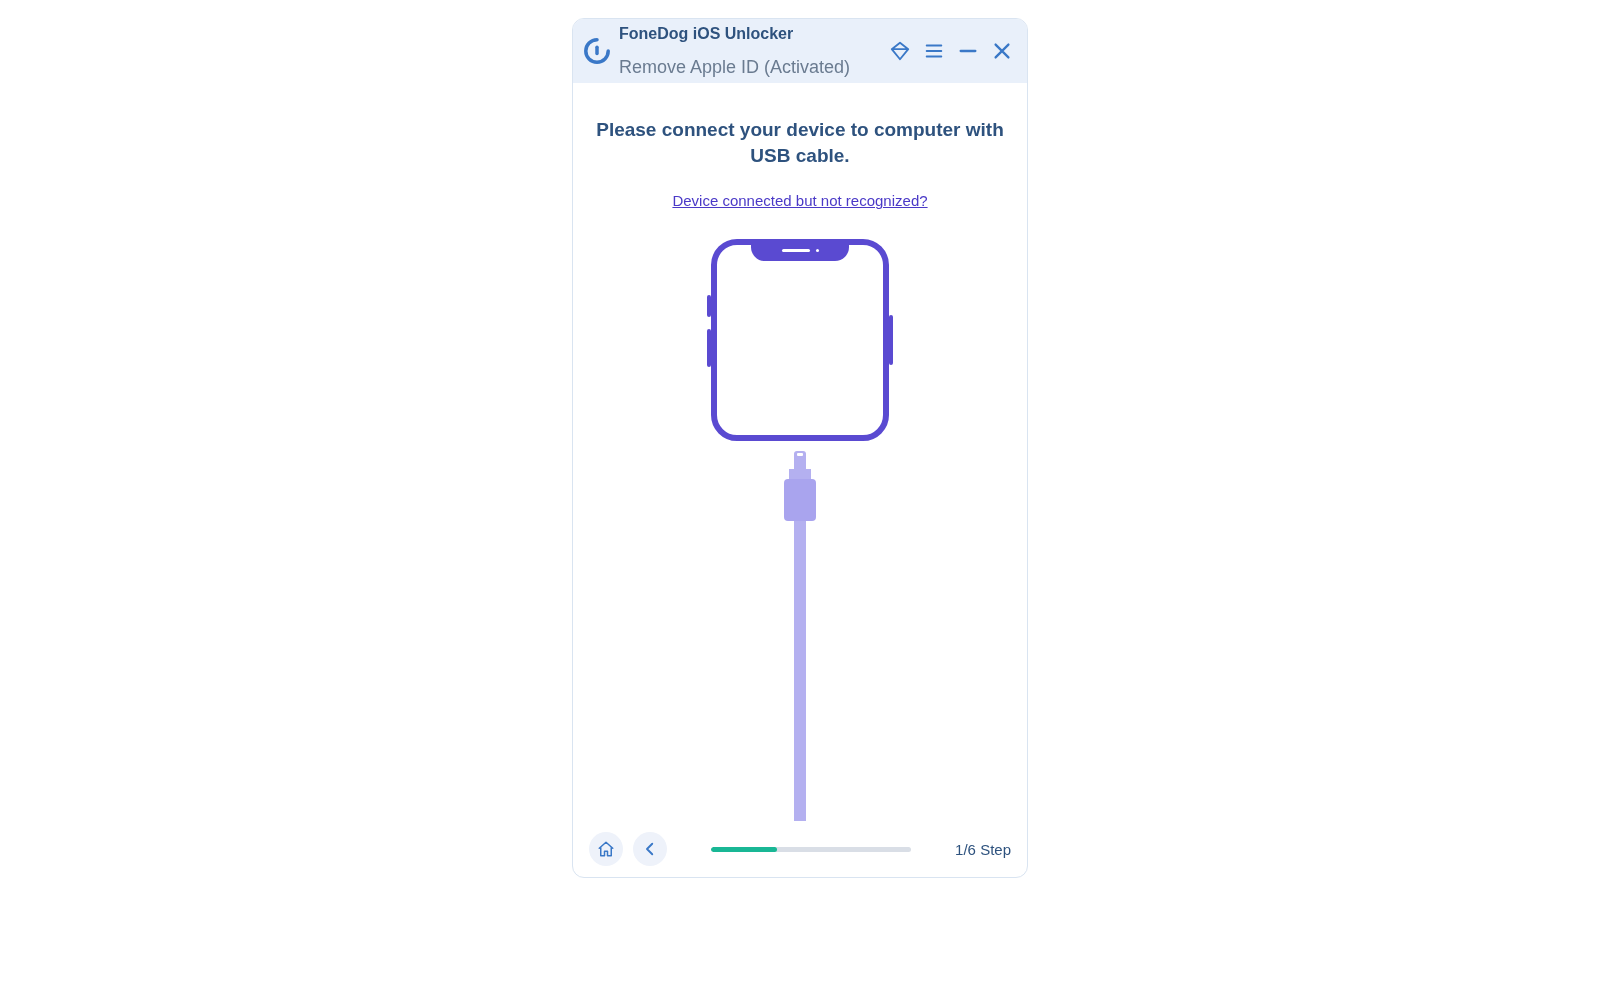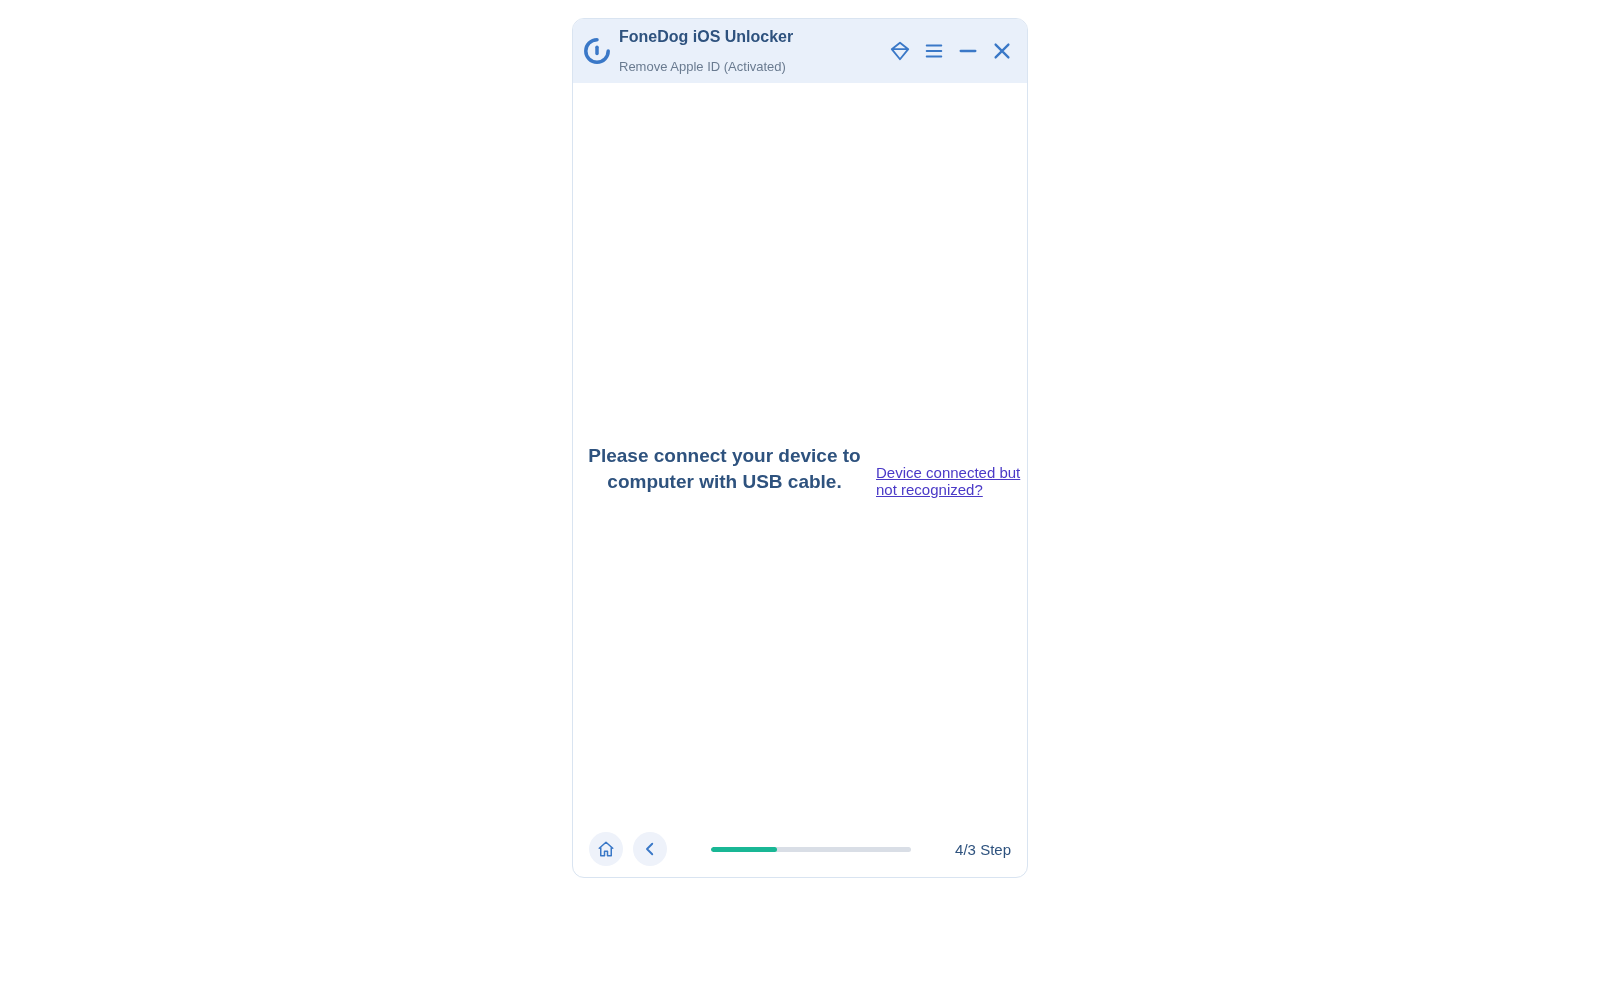--- a/index.html
+++ b/index.html
@@ -37,41 +37,41 @@
       flex-shrink: 0;
     }
     .title-text-box { flex: 1; line-height: 1.25; }
     .title-line1 {
       color: #2e527e;
       font-weight: 700;
       font-size: 16px;
     }
     .title-line2 {
       color: #6a7b90;
-      font-size: 13px;
+      font-size: 18px;
       margin-top: 12px;
     }
     .title-icons {
       display: flex;
       align-items: center;
       gap: 12px;
     }
     .title-icon {
       width: 22px; height: 22px;
       color: #3a78c7;
       cursor: pointer;
       display: flex; align-items: center; justify-content: center;
     }
     .title-icon svg { width: 100%; height: 100%; }
 
     
     .main {
       flex: 1;
       display: flex;
-      flex-direction: row;
+      flex-direction: column;
       align-items: center;
       padding-top: 34px;
       overflow: hidden;
       position: relative;
     }
     .main-headline {
       color: #2e527e;
       font-weight: 700;
       font-size: 19px;
       text-align: center;
@@ -286,15 +286,15 @@
     <div class="footer-btn">
       <svg viewBox="0 0 24 24">
           <path d="M15 5 L8 12 L15 19" fill="none" stroke="currentColor" stroke-width="2.5" stroke-linecap="round" stroke-linejoin="round"></path>
         </svg>
     </div>
     <div class="progress-wrap">
       <div class="progress-bar">
         <div class="progress-fill" style="width: 33%;"></div>
       </div>
     </div>
-    <div class="step-label">4/3 Step</div>
+    <div class="step-label">1/6 Step</div>
   </div>
 </div>
 
 </body></html>

